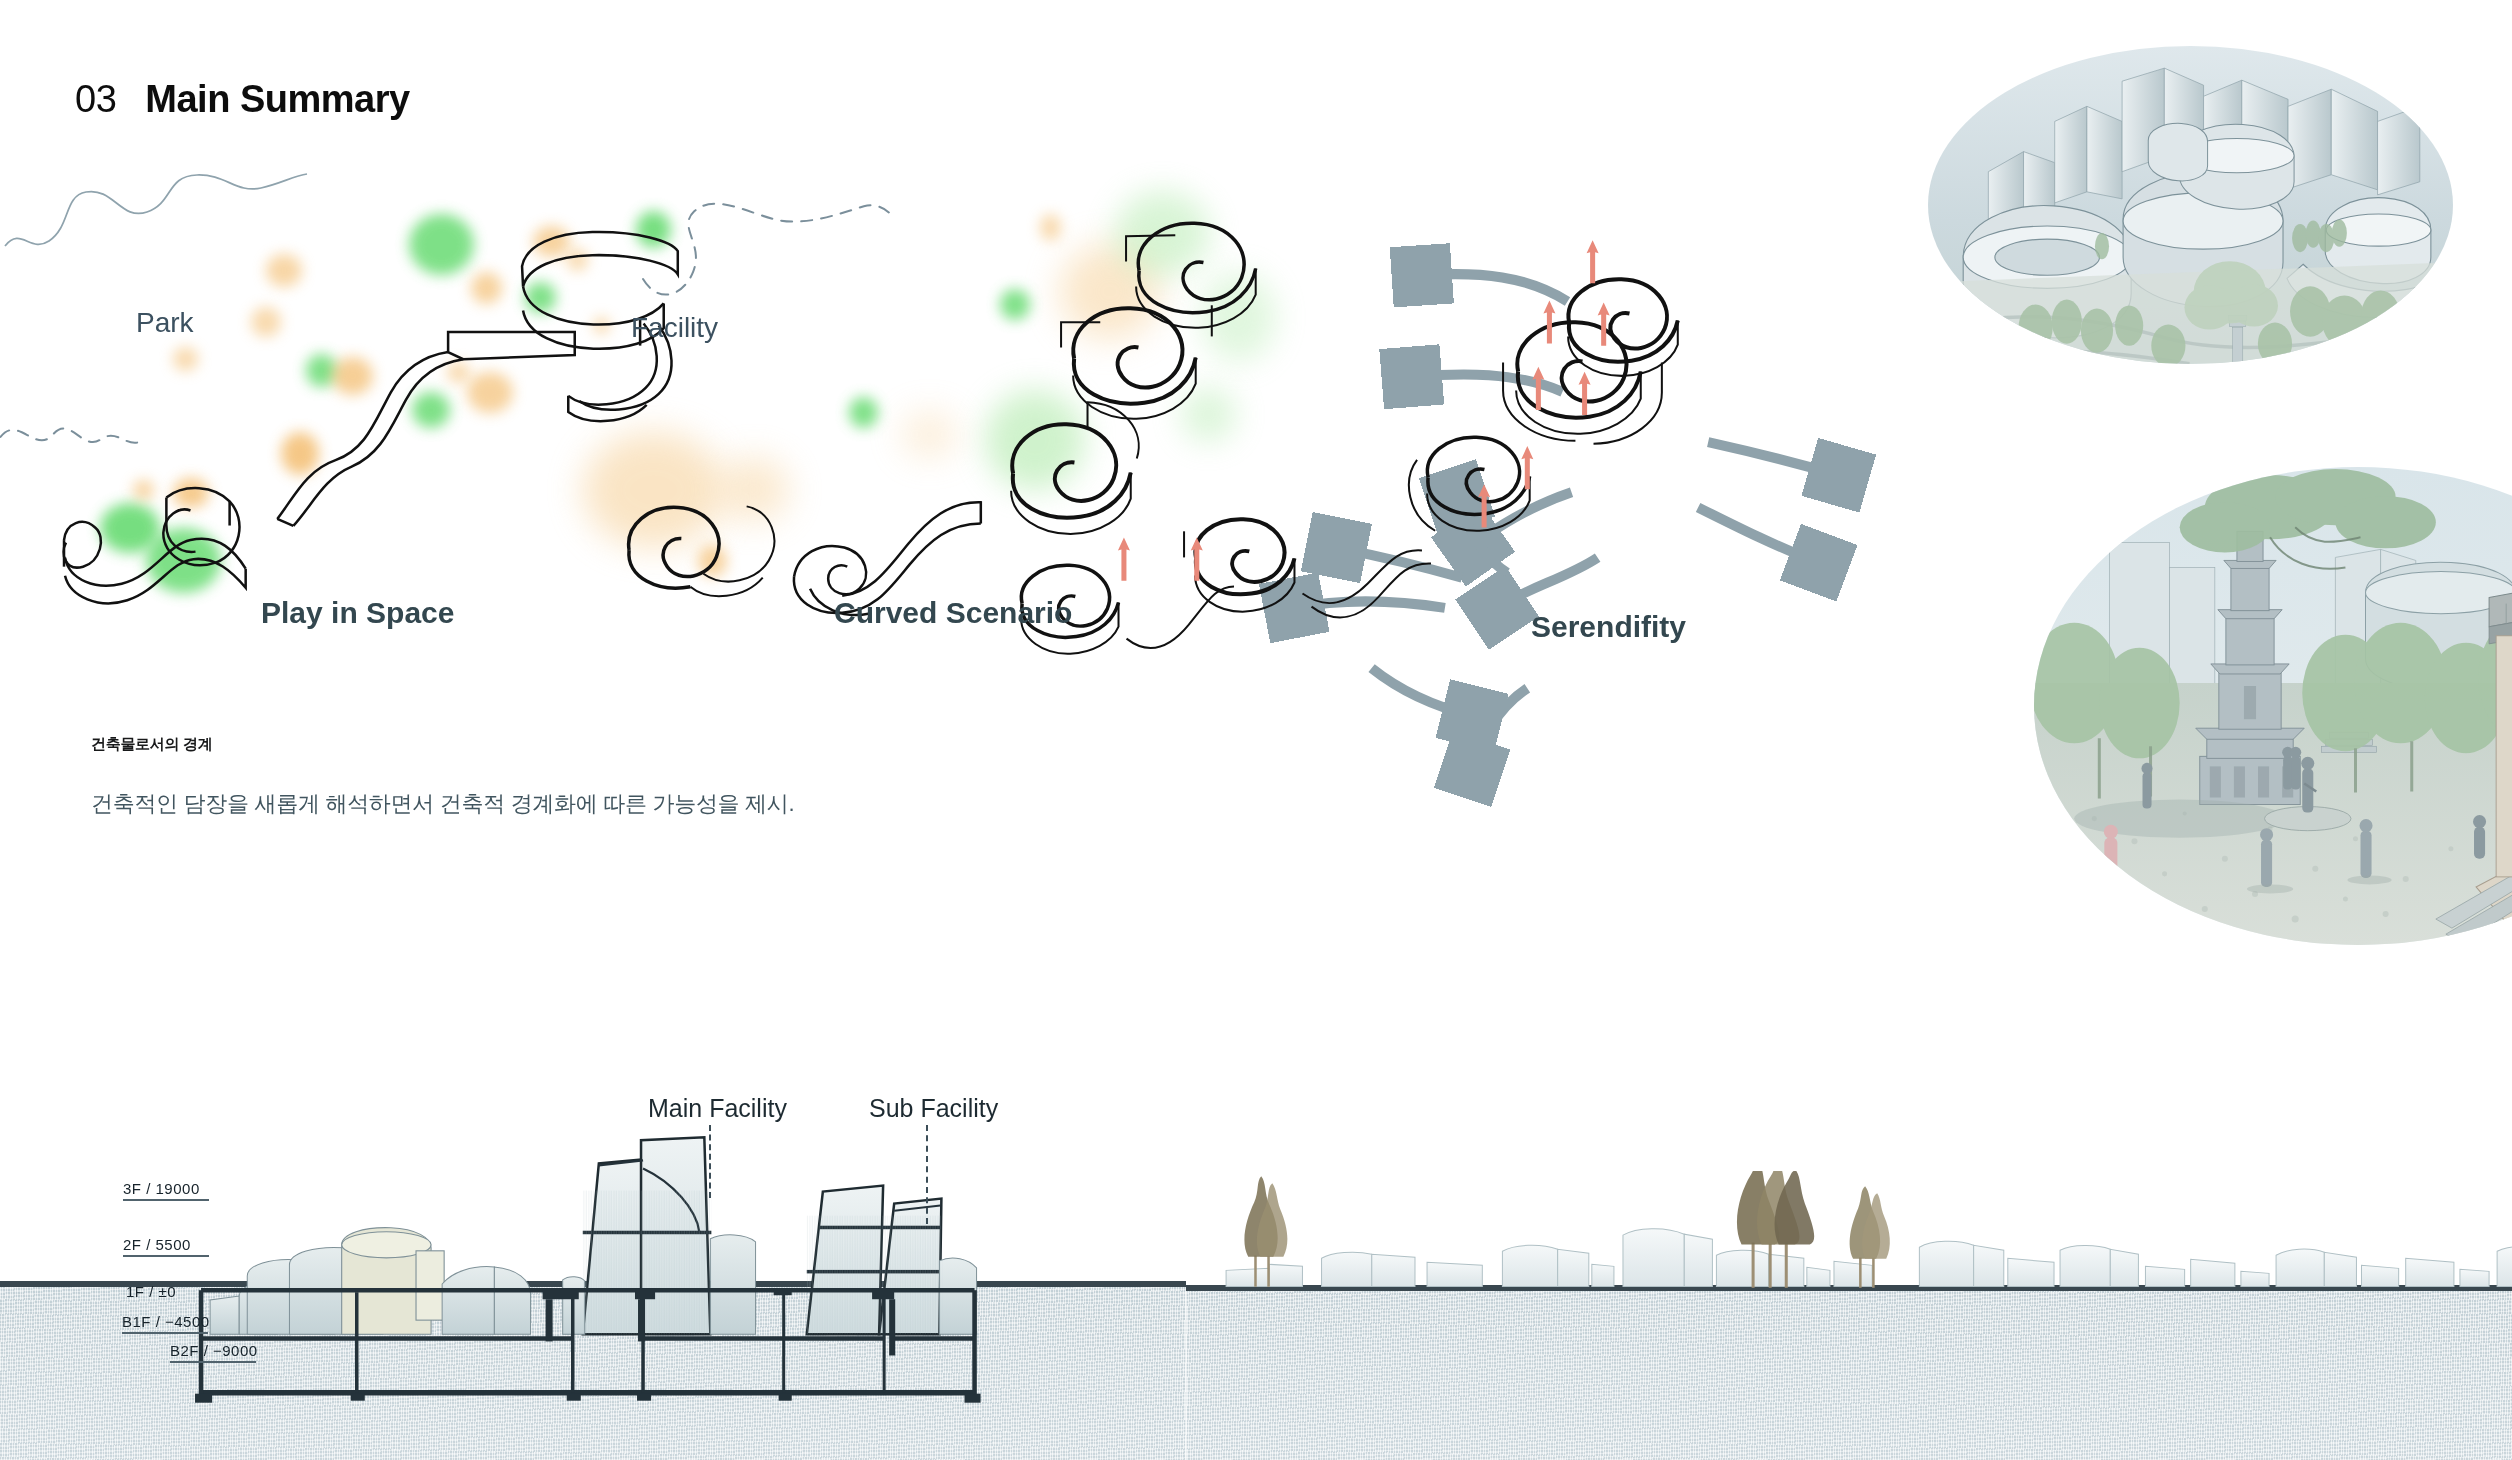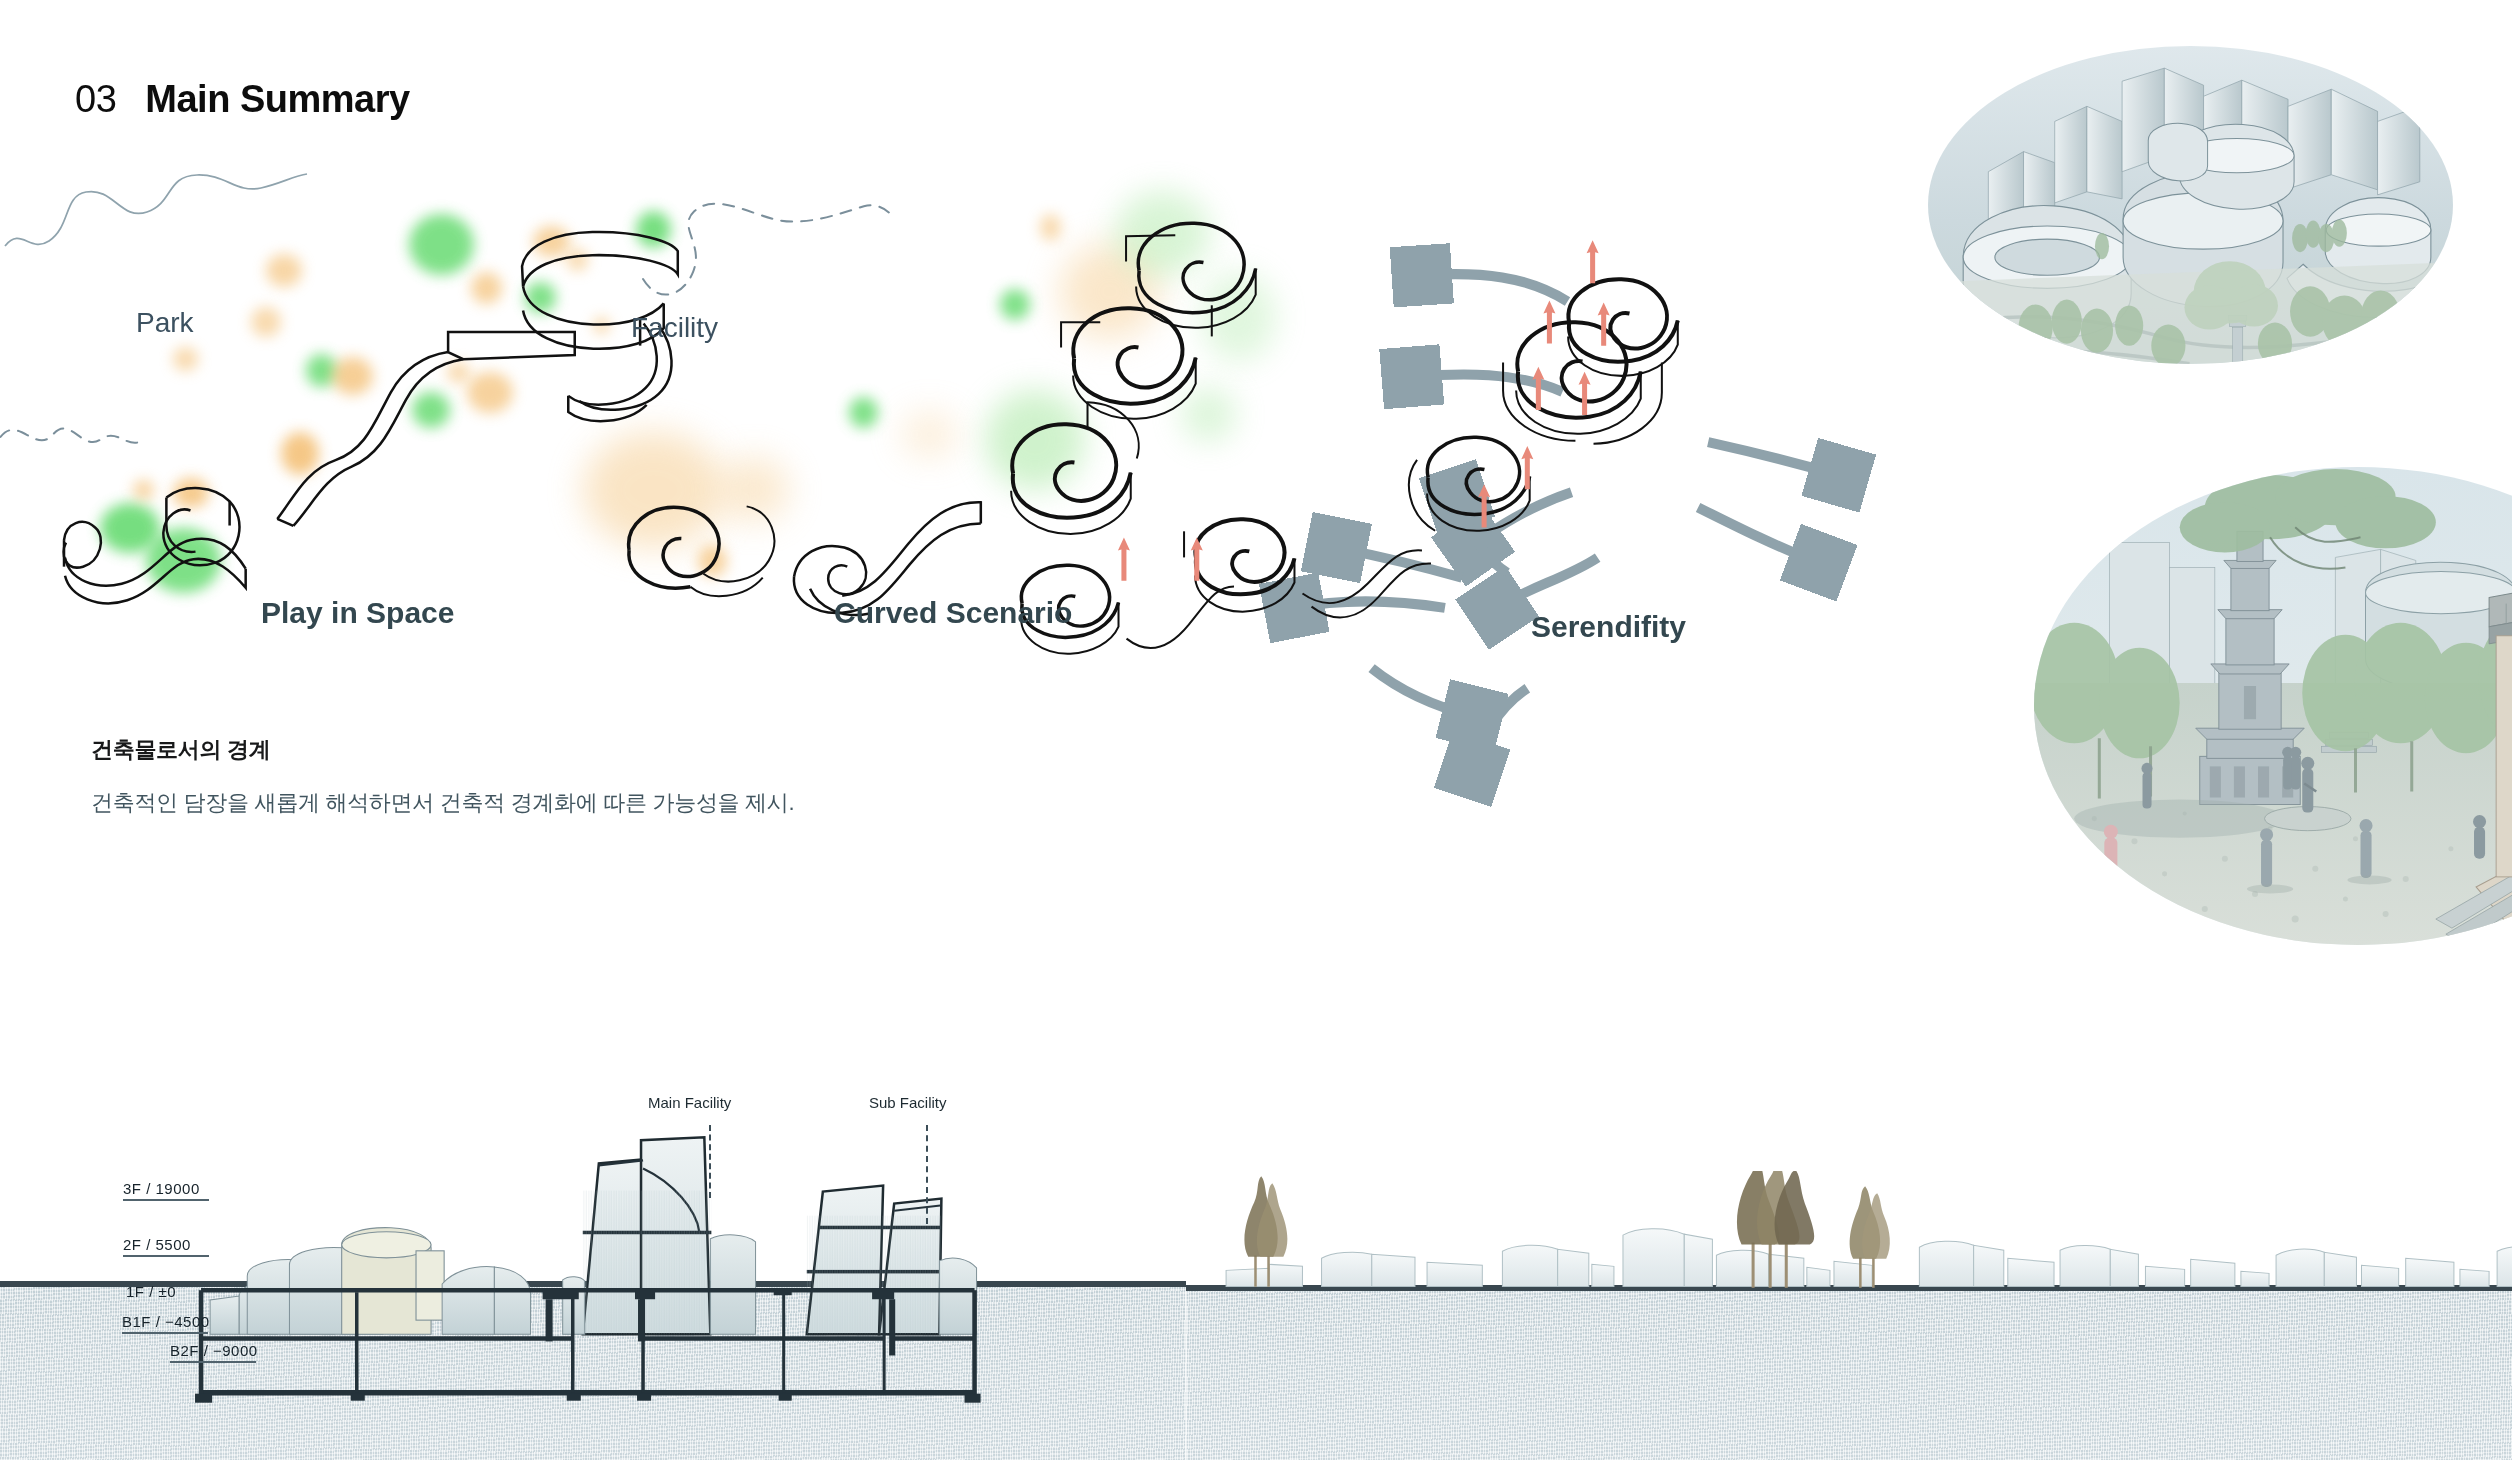--- a/index.html
+++ b/index.html
@@ -36,40 +36,40 @@
   .dash-path { position:absolute; overflow:visible; }
   .dash-path path { fill:none; stroke:#7b8f9b; stroke-width:4; stroke-dasharray:22 18; stroke-linecap:round; }
   .thin-path path { fill:none; stroke:#8fa3ad; stroke-width:3.5; }
 
   .flowarrows { position:absolute; overflow:visible; }
   .flowarrows path { fill:none; stroke:#8fa2ab; stroke-width:20; stroke-linecap:butt; }
   .upar { position:absolute; overflow:visible; }
 
   
   .textblock { position:absolute; left:91px; top:735px; width:1708px; }
-  .tb-h  { font-size:22px; font-weight:700; color:#18191a; letter-spacing:-0.3px; margin-bottom:24px; }
+  .tb-h  { font-size:15px; font-weight:700; color:#18191a; letter-spacing:-0.3px; margin-bottom:36px; }
   .tb-p  { font-size:22px; font-weight:500; color:#41555f; letter-spacing:-0.3px; margin-bottom:24px; line-height:1.25; }
 
   
   .oval { position:absolute; border-radius:50%; overflow:hidden; }
   .ov-sky { position:absolute; inset:0; }
 
   
   .section-zone { position:absolute; left:0; top:1055px; width:2894px; height:405px; }
   .ground {
     position:absolute; left:0; top:230px; width:2894px; height:175px;
     background:
       repeating-linear-gradient(92deg, rgba(255,255,255,.55) 0 1px, rgba(160,180,190,.10) 1px 2.5px),
       repeating-linear-gradient(-3deg, rgba(255,255,255,.45) 0 1.5px, rgba(150,172,184,.12) 1.5px 3.5px),
       linear-gradient(180deg,#ced9de 0%, #d3dde1 40%, #d8e1e5 100%);
   }
   .ground-seam { position:absolute; top:230px; width:2px; height:175px; background:rgba(255,255,255,.55); }
   .ground-line { position:absolute; height:5.5px; background:#39474f; }
 
-  .sec-label { position:absolute; font-size:15px; font-weight:400; color:#1d2a31; white-space:nowrap; }
+  .sec-label { position:absolute; font-size:25px; font-weight:400; color:#1d2a31; white-space:nowrap; }
   .leader { position:absolute; width:0; border-left:2.5px dashed #3b4d57; }
 
   .lvl { position:absolute; white-space:nowrap; }
   .lvl-txt { font-size:15px; font-weight:400; color:#16222a; letter-spacing:0.5px; }
   .lvl-rule { height:2px; background:#51636d; margin-top:2px; }
 
   .bld { position:absolute; }
   .tree { position:absolute; }
 </style>
 </head>

